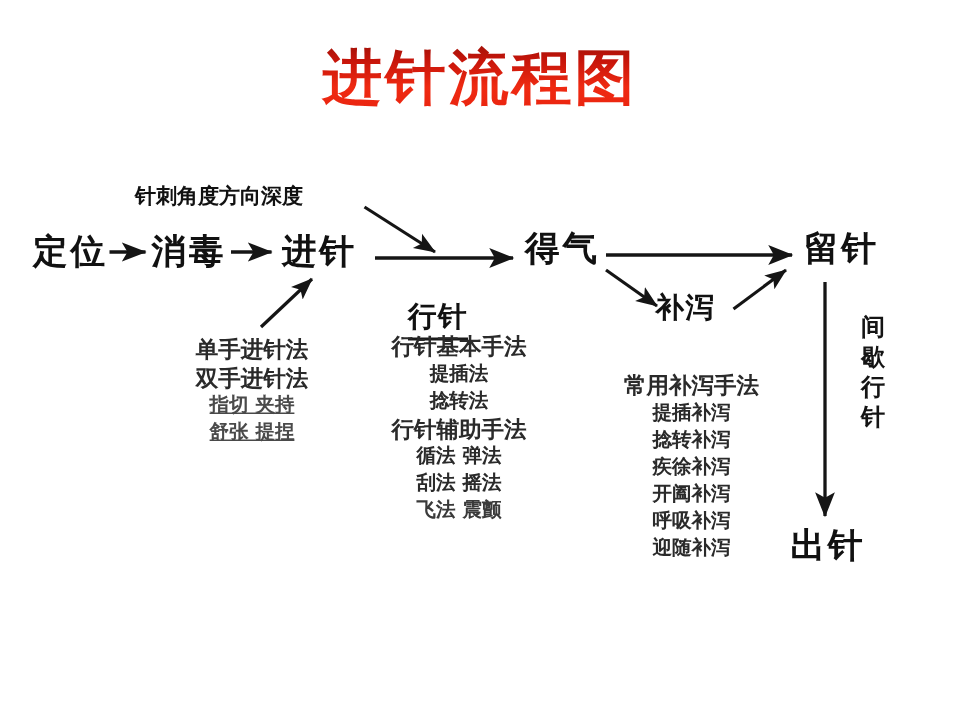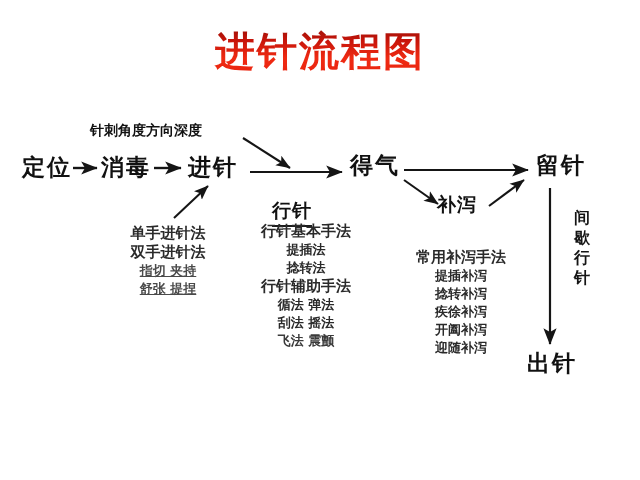--- a/index.html
+++ b/index.html
@@ -204,16 +204,17 @@
     <div class="detail-line">刮法 摇法</div>
     <div class="detail-line blur">飞法 震颤</div>
   </div>
 
   <div class="detail-col" style="left:396px; top:248px; width:130px;">
     <div class="detail-head">常用补泻手法</div>
     <div class="detail-line">提插补泻</div>
     <div class="detail-line">捻转补泻</div>
     <div class="detail-line">疾徐补泻</div>
     <div class="detail-line">开阖补泻</div>
+    <div class="detail-line">呼吸补泻</div>
     <div class="detail-line">迎随补泻</div>
   </div>
 
 </div>
 
 </body></html>

